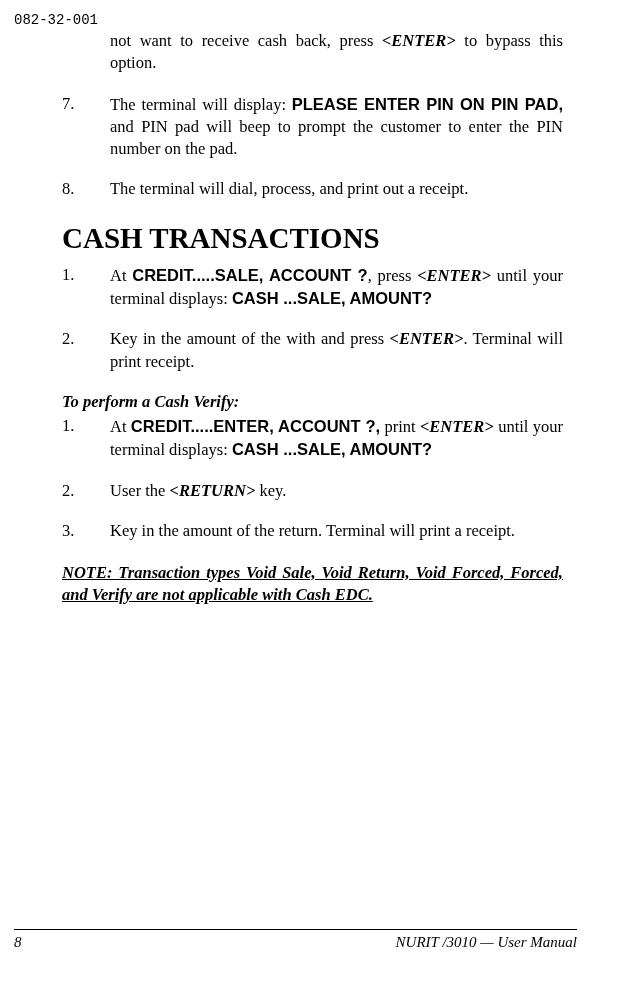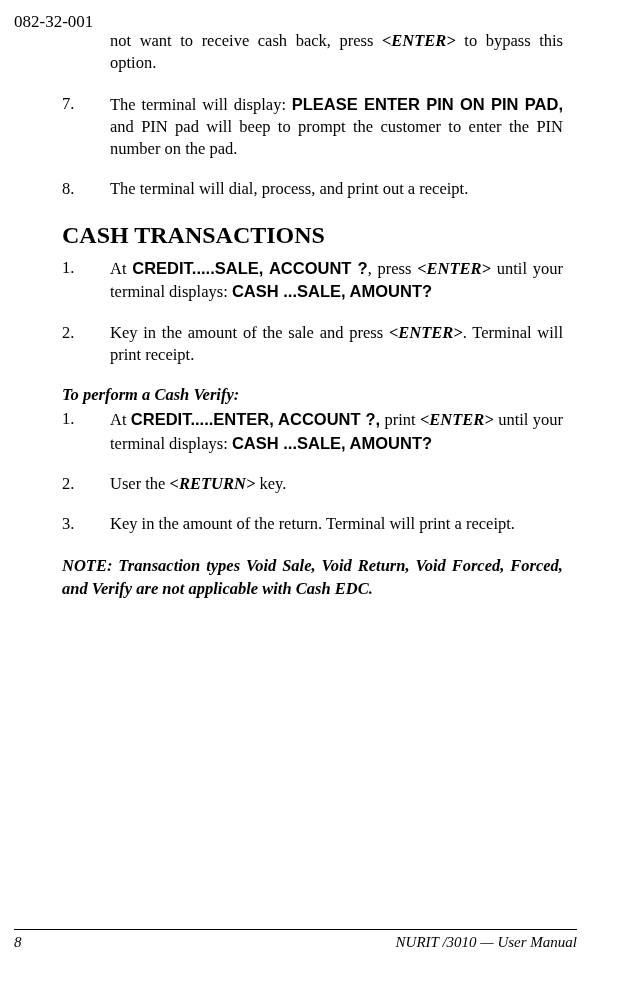--- a/index.html
+++ b/index.html
@@ -9,22 +9,22 @@
       background: #ffffff;
       font-family: "Times New Roman", Times, serif;
       color: #000000;
       position: relative;
       padding: 0;
     }
     .page-header {
       position: absolute;
       top: 12px;
       left: 14px;
-      font-size: 17px;
-      font-family: Liberation Serif, serif;
+      font-size: 14px;
+      font-family: Liberation Mono, monospace;
       text-align: center;
     }
     .content {
       position: absolute;
       top: 30px;
       left: 62px;
       right: 64px;
       font-size: 16.5px;
       line-height: 1.35;
     }
@@ -33,40 +33,41 @@
       margin-bottom: 18px;
     }
     .num {
       flex: 0 0 48px;
     }
     .item-text {
       flex: 1;
       text-align: justify;
     }
     .section-title {
-      font-size: 24px;
+      font-size: 29px;
       font-weight: bold;
       margin-top: 6px;
       margin-bottom: 6px;
     }
     .intro-para {
       text-align: justify;
       margin-bottom: 14px;
     }
     .sub-heading {
       font-style: italic;
       font-weight: bold;
       margin-top: 4px;
       margin-bottom: 2px;
     }
     .note {
       font-style: italic;
       font-weight: bold;
       text-align: justify;
       margin-top: 20px;
+      text-decoration: underline;
     }
     .bold-sans { font-family: Arial, Helvetica, sans-serif; font-weight: bold; }
     .bold-italic { font-weight: bold; font-style: italic; }
     .footer {
       position: absolute;
       bottom: 30px;
       left: 14px;
       right: 50px;
       border-top: 1.5px solid #000;
       padding-top: 4px;
@@ -114,21 +115,21 @@
     <div class="numbered-item">
       <div class="num">1.</div>
       <div class="item-text">
         <span>At </span><span class="bold-sans">CREDIT.....SALE, ACCOUNT ?</span><span>, press </span><span class="bold-italic">&lt;ENTER&gt;</span><span> until your terminal displays: </span><span class="bold-sans">CASH ...SALE, AMOUNT?</span>
       </div>
     </div>
 
     <div class="numbered-item">
       <div class="num">2.</div>
       <div class="item-text">
-        <span>Key in the amount of the sale and press </span><span class="bold-italic">&lt;ENTER&gt;</span><span>. Terminal will print receipt.</span>
+        <span>Key in the amount of the with and press </span><span class="bold-italic">&lt;ENTER&gt;</span><span>. Terminal will print receipt.</span>
       </div>
     </div>
   </div>
 
   <div class="sub-heading">To perform a Cash Verify:</div>
 
   <div class="indent-list">
     <div class="numbered-item">
       <div class="num">1.</div>
       <div class="item-text">

